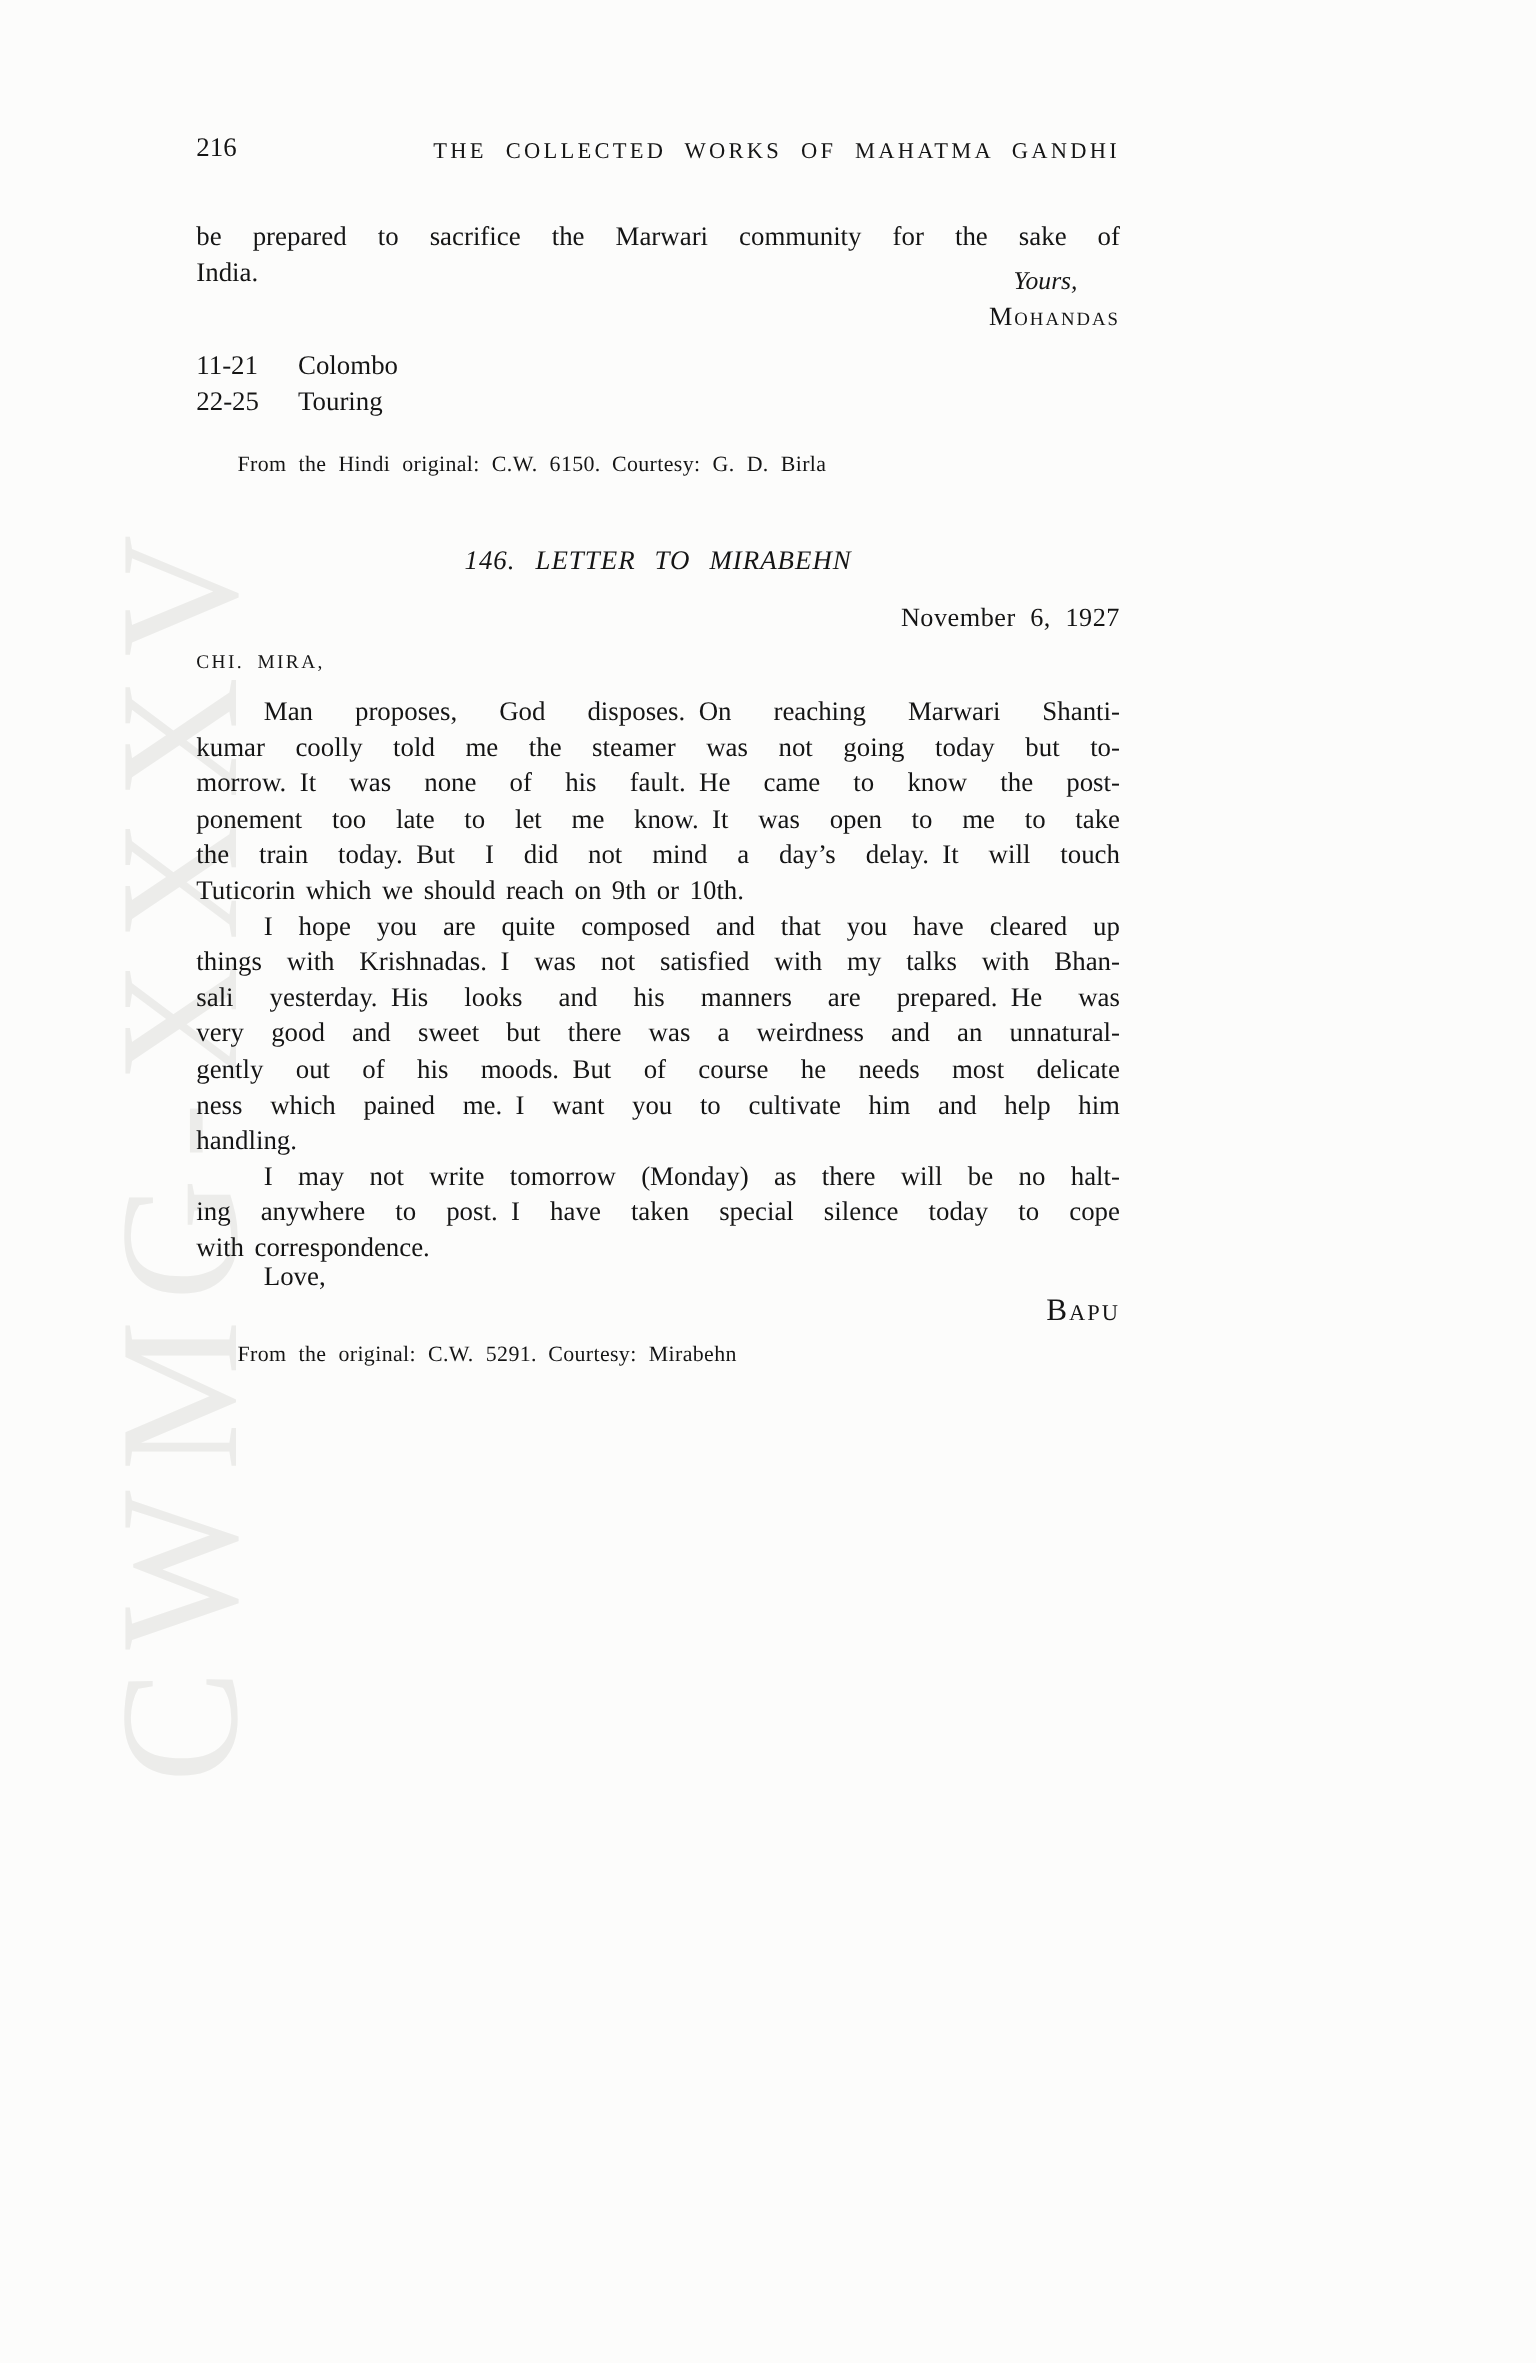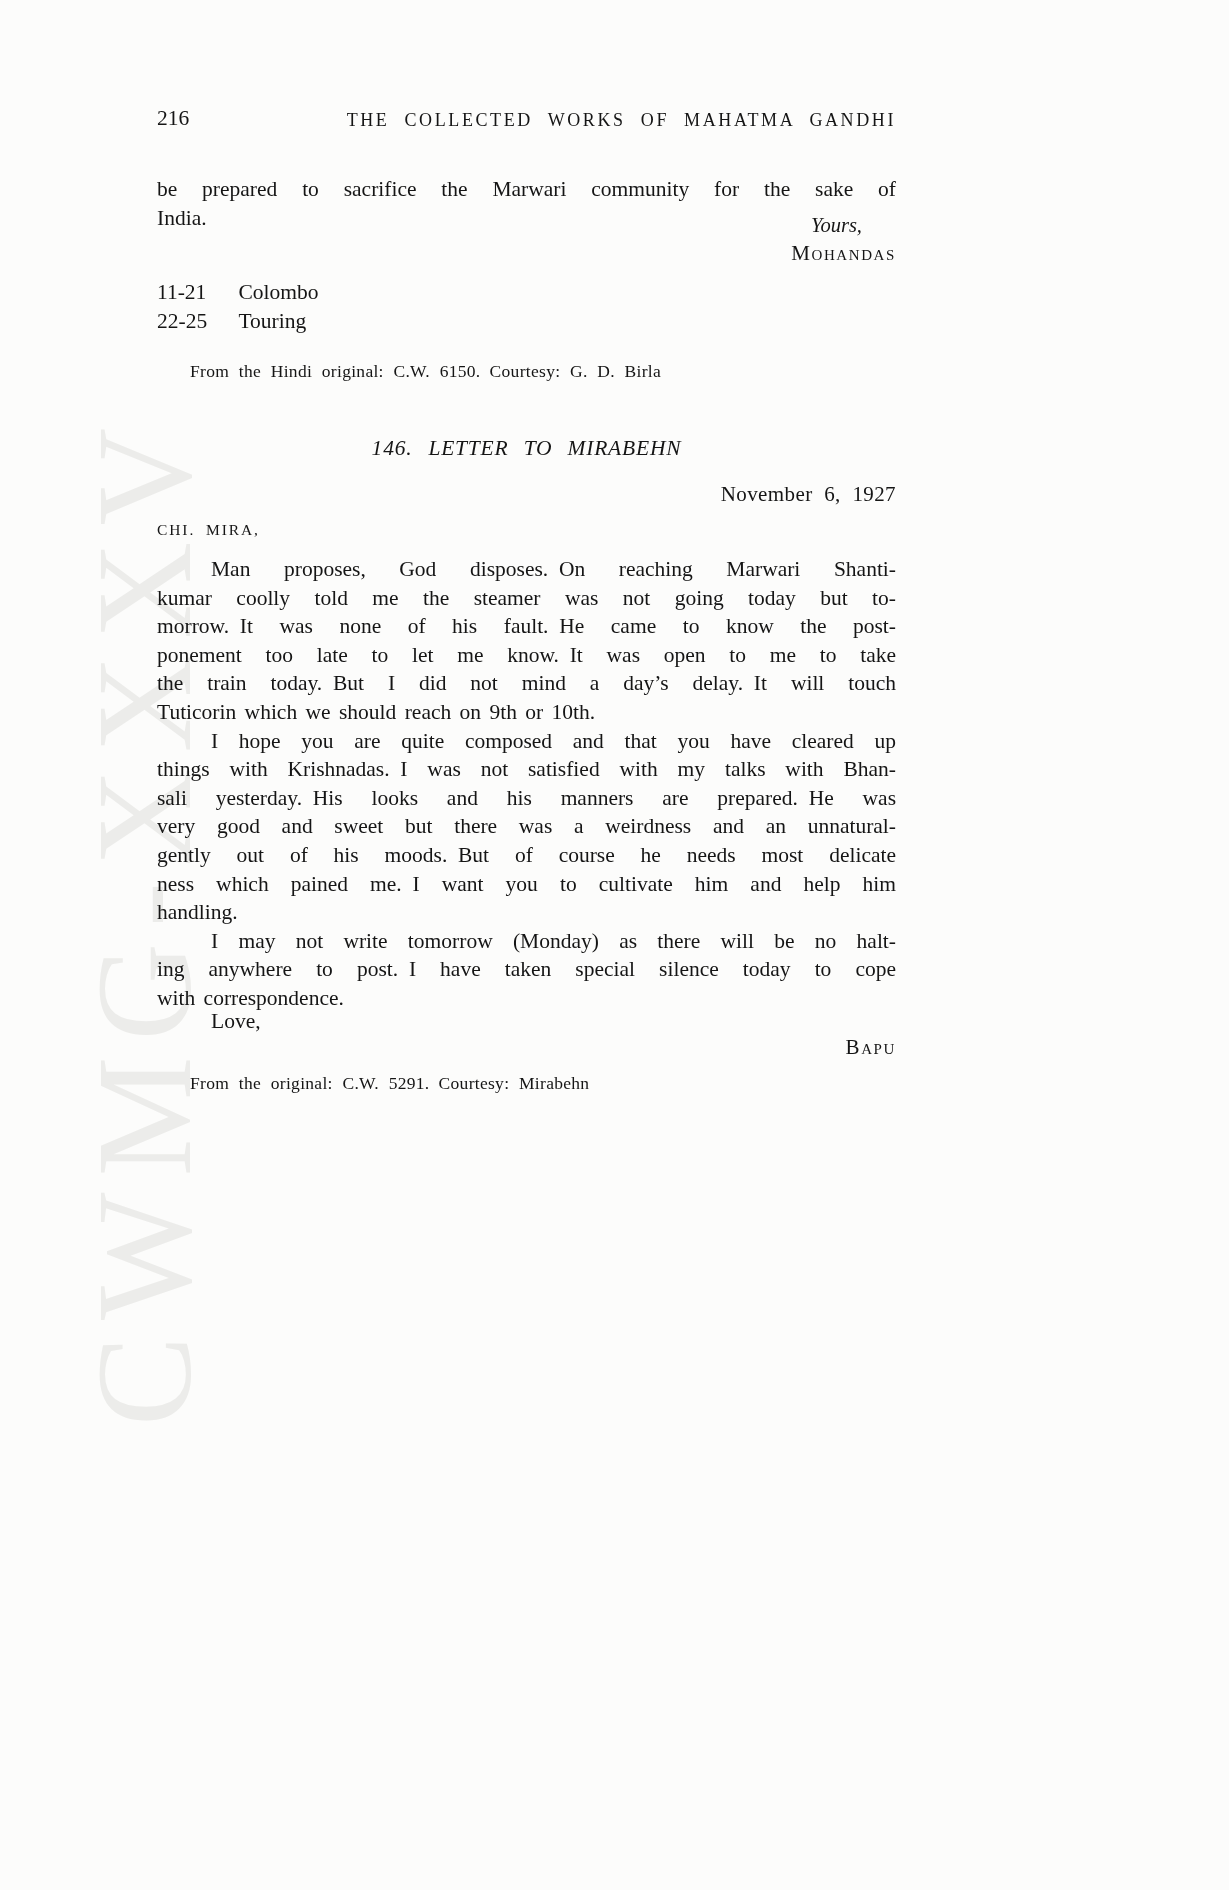--- a/index.html
+++ b/index.html
@@ -62,21 +62,21 @@
   .salutation { top:521px; font-size:15.5px; letter-spacing:1.9px; word-spacing:5px; }
 
   
   .body { top:555px; font-size:21.5px; line-height:28.6px; word-spacing:3px; }
   .ln { min-height:28.6px; }
   .j  { text-align:justify; text-align-last:justify; }
   .ind { text-indent:54px; }
 
   .love { top:1009px; font-size:21.5px; padding-left:54px; }
   .bapu { top:1035px; text-align:right; }
-  .bapu .sig-caps { font-size:21px; }
+  .bapu .sig-caps { font-size:25px; }
 </style>
 </head>
 <body>
 
 <div class="page">
 
   <div class="watermark">CWMG-XXXV</div>
 
   <div class="content">
 

